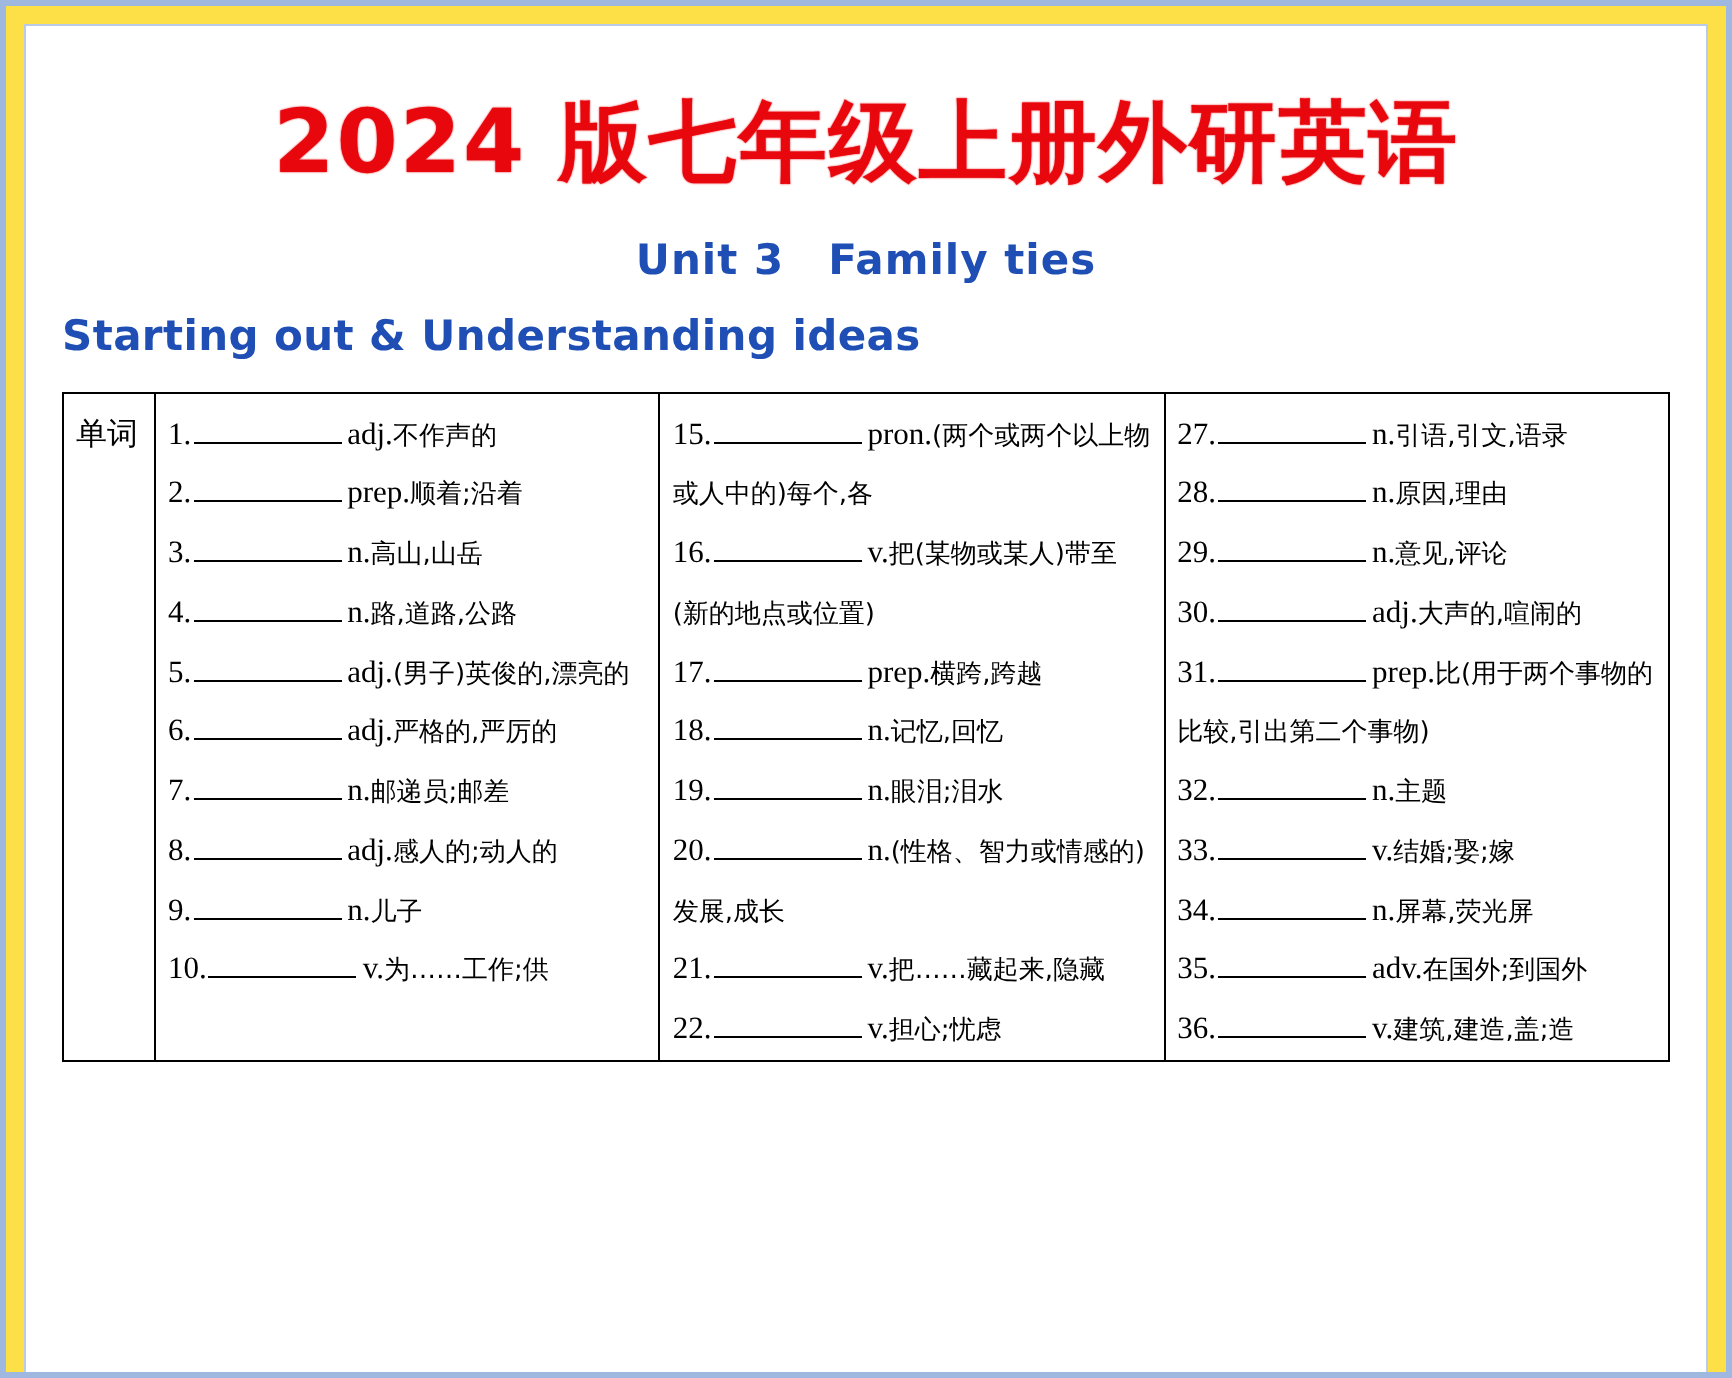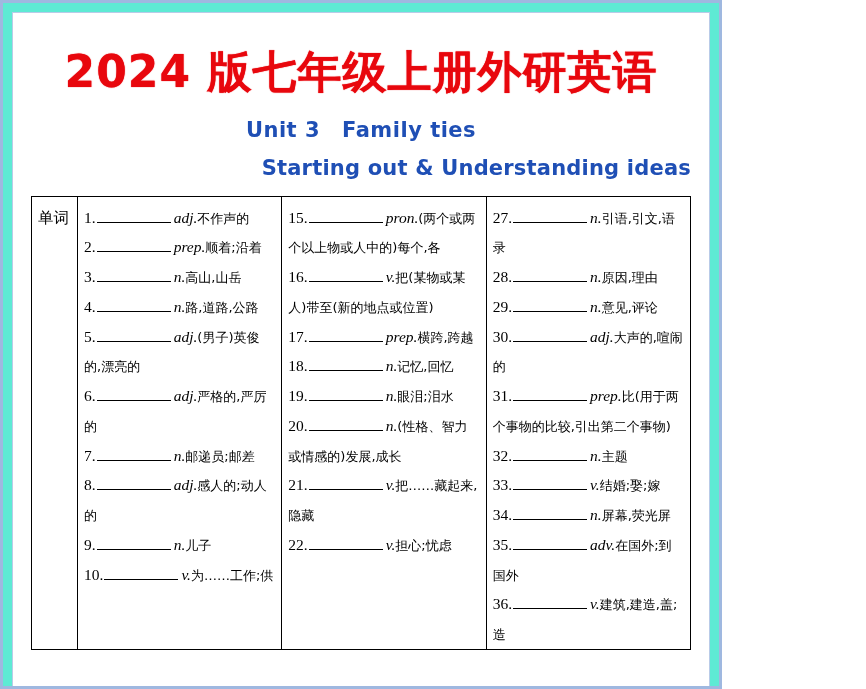--- a/index.html
+++ b/index.html
@@ -9,23 +9,23 @@
     width: 866px;
     height: 689px;
     overflow: hidden;
     background: #ffffff;
   }
   body {
     font-family: "Liberation Serif", serif;
   }
   .page {
     position: relative;
-    width: 722px;
+    width: 866px;
     height: 689px;
-    background: #5eead4;
+    background: #fde047;
     border: 3px solid #9fb8e0;
     padding: 0;
   }
   .inner-frame {
     position: absolute;
     left: 9px;
     top: 9px;
     right: 9px;
     bottom: 0;
     border: 1px solid #b9cbe8;
@@ -55,21 +55,21 @@
     text-align: center;
     color: #1f4fb5;
     font-family: "DejaVu Sans", sans-serif;
     font-weight: bold;
     font-size: 21px;
     margin-top: 20px;
     letter-spacing: 0.5px;
   }
   .unit-line .unit-gap { display: inline-block; width: 22px; }
   .section-line {
-    text-align: right;
+    text-align: left;
     color: #1f4fb5;
     font-family: "DejaVu Sans", sans-serif;
     font-weight: bold;
     font-size: 21px;
     margin-top: 14px;
     letter-spacing: 0.2px;
   }
   table.wordtable {
     width: 100%;
     border-collapse: collapse;
@@ -102,21 +102,20 @@
   .num { }
   .blank {
     display: inline-block;
     border-bottom: 1px solid #000;
     width: 74px;
     vertical-align: baseline;
     margin: 0 3px 0 1px;
     height: 1em;
   }
   .pos {
-    font-style: italic;
     font-family: "Liberation Serif", serif;
   }
   .cn {
     font-family: "DejaVu Sans", sans-serif;
     font-size: 13px;
   }
 </style>
 </head>
 <body>
 

